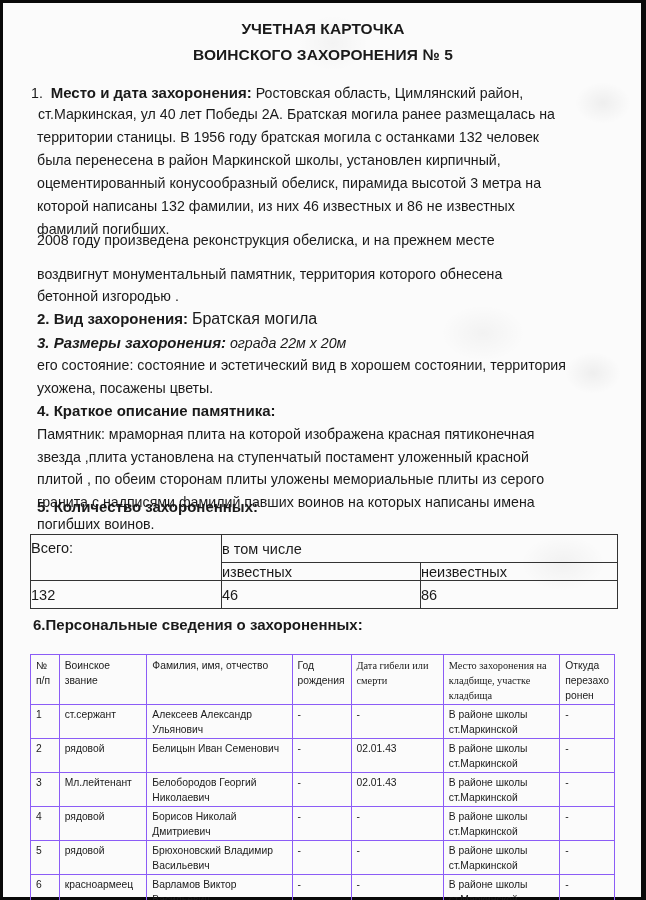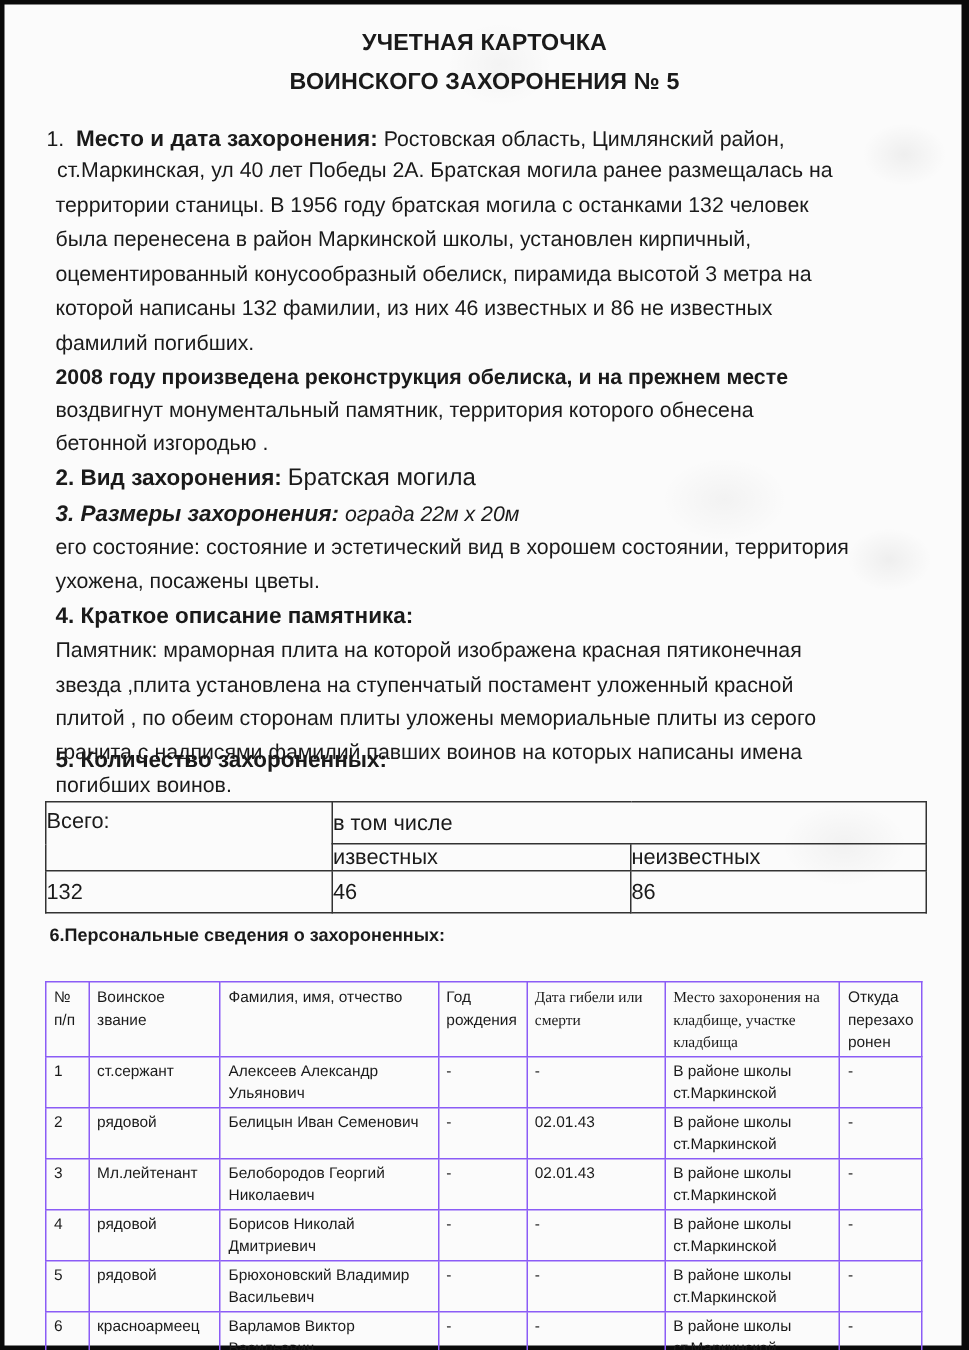--- a/index.html
+++ b/index.html
@@ -56,21 +56,21 @@
   <span>1.</span>&nbsp;
   <b class="h">Место и дата  захоронения:</b>
   <span>Ростовская область, Цимлянский район,</span>
 </div>
 <div class="para" style="top:104px; left:38px;">ст.Маркинская, ул 40 лет Победы 2А. Братская могила  ранее размещалась на</div>
 <div class="para" style="top:127px; left:37px;">территории станицы. В 1956 году братская могила с останками  132 человек</div>
 <div class="para" style="top:150px; left:37px;">была перенесена   в район Маркинской  школы,  установлен кирпичный,</div>
 <div class="para" style="top:173px; left:37px;">оцементированный конусообразный обелиск, пирамида высотой  3 метра  на</div>
 <div class="para" style="top:196px; left:37px;">которой написаны 132 фамилии, из них 46  известных и  86  не известных</div>
 <div class="para" style="top:219px; left:37px;">фамилий погибших.</div>
-<div class="para" style="top:242px; left:37px;font-weight:bold;">2008 году произведена реконструкция  обелиска, и на прежнем месте</div>
+<div class="para" style="top:230px; left:37px;">2008 году произведена реконструкция  обелиска, и на прежнем месте</div>
 <div class="para" style="top:264px; left:37px;">воздвигнут  монументальный памятник, территория  которого обнесена</div>
 <div class="para" style="top:286px; left:37px;">бетонной изгородью .</div>
 
 <div class="para" style="top:308px; left:37px;">
   <b class="h">2. Вид захоронения:</b>
   <span class="big">Братская могила</span>
 </div>
 
 <div class="para" style="top:332px; left:37px;font-style:italic;">
   <b class="h">3. Размеры захоронения:</b>
@@ -109,21 +109,21 @@
     <td>неизвестных</td>
   </tr>
   <tr style="height:28px;">
     <td>132</td>
     <td>46</td>
     <td>86</td>
   </tr>
 </tbody>
   </table>
 
-<div style="position:absolute; left:33px; top:616px; font-size:12px; font-weight:bold; white-space:nowrap;">6.Персональные сведения о захороненных:</div>
+<div style="position:absolute; left:33px; top:616px; font-size:15px; font-weight:bold; white-space:nowrap;">6.Персональные сведения о захороненных:</div>
 
 <table class="persons">
   <thead>
     <tr style="height:42px;">
       <th style="width:18px;">№ п/п</th>
       <th style="width:77px;">Воинское звание</th>
       <th style="width:137px;">Фамилия, имя, отчество</th>
       <th style="width:48px;">Год рождения</th>
       <th style="width:83px;" class="justify">Дата гибели или смерти</th>
       <th style="width:107px;" class="justify">Место захоронения на кладбище, участке кладбища</th>

